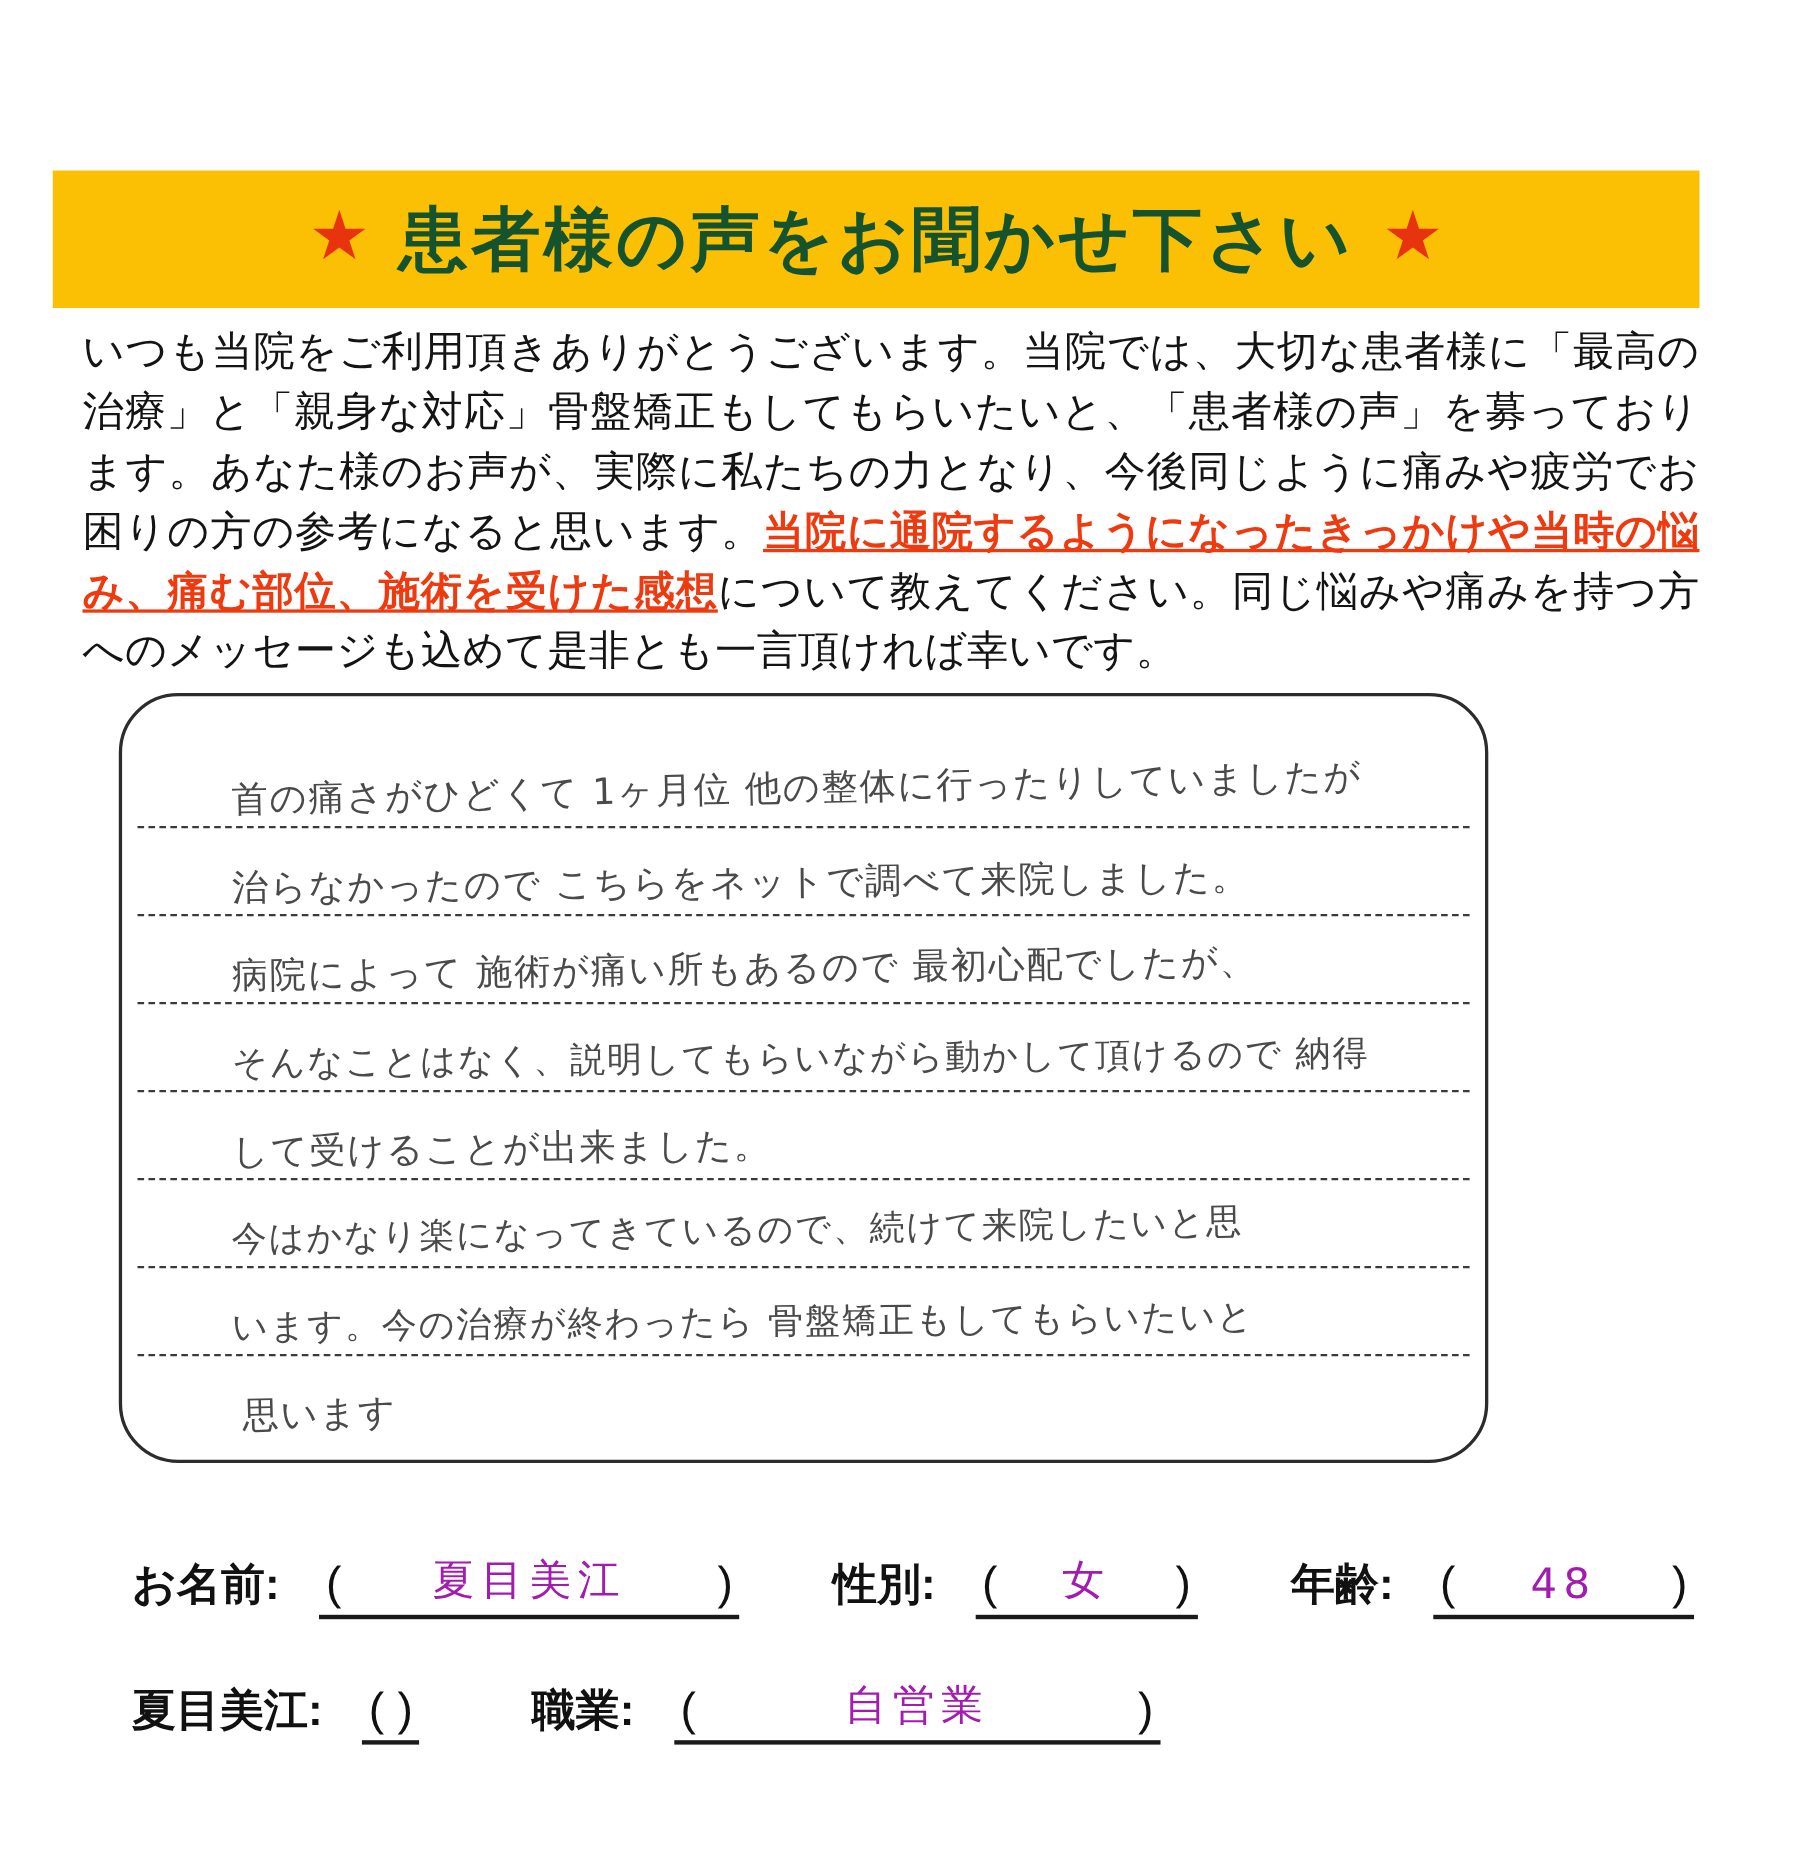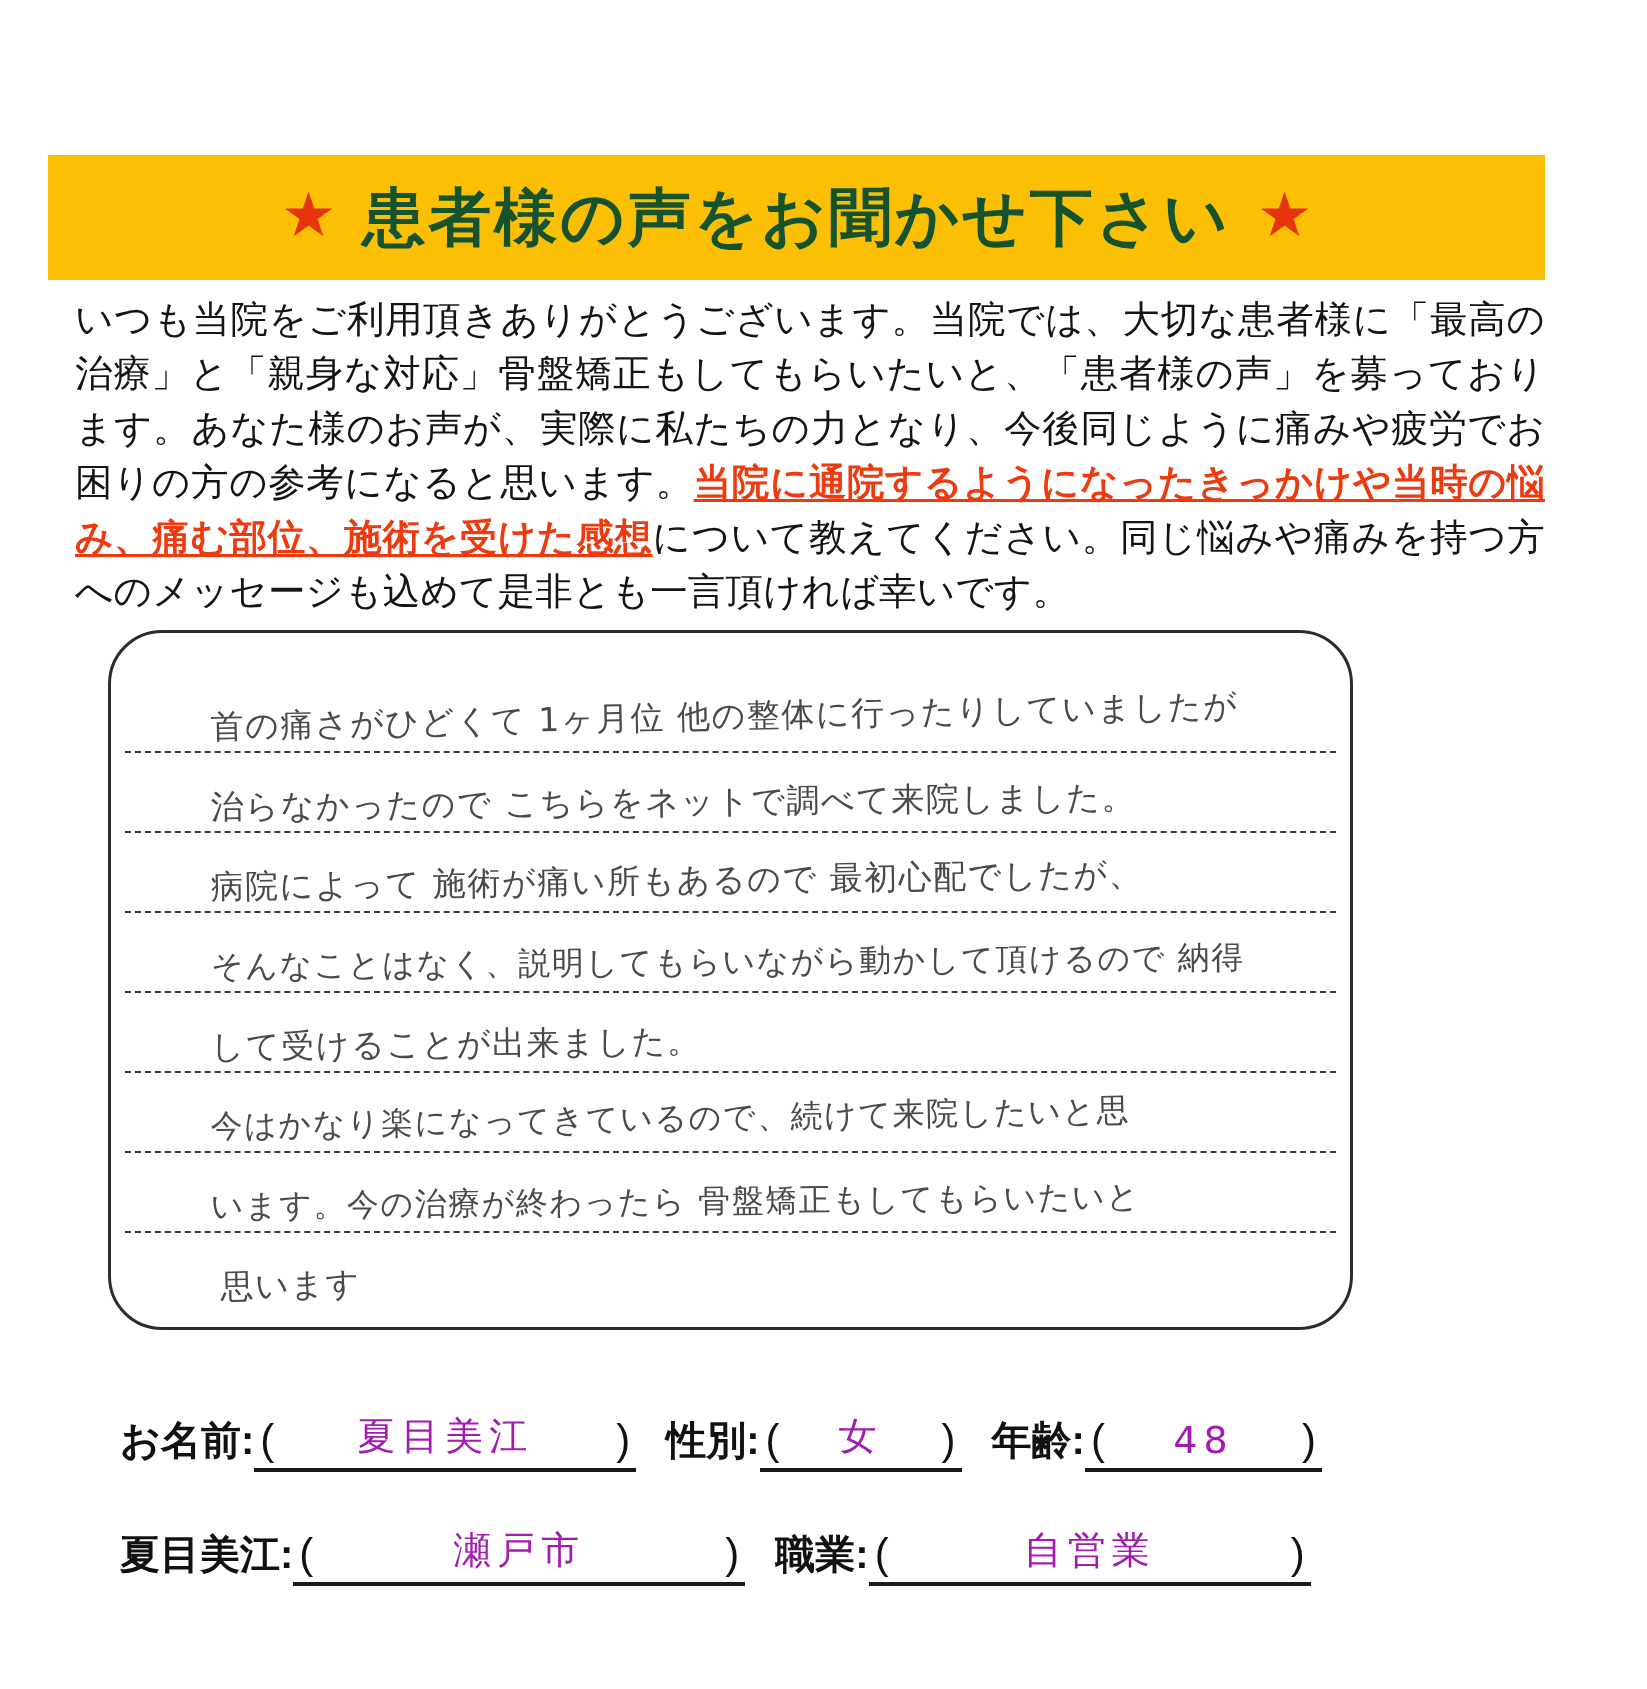--- a/index.html
+++ b/index.html
@@ -109,20 +109,21 @@
     position: absolute;
     left: 120px;
     top: 1410px;
     width: 1420px;
   }
   .field-row {
     display: flex;
     align-items: flex-end;
     margin-bottom: 52px;
     height: 62px;
+    gap: 36px;
   }
   .field-label {
     font-size: 40px;
     font-weight: 700;
     color: #111;
     white-space: nowrap;
     padding-bottom: 4px;
   }
   .field-group {
     display: flex;
@@ -209,21 +210,20 @@
       <span class="paren">(</span>
       <span class="field-value w-age">48</span>
       <span class="paren">)</span>
     </span>
   </div>
 
   <div class="field-row">
     <span class="field-label">夏目美江:</span>
     <span class="field-group">
       <span class="paren">(</span>
-      <span class="field-value w-area">瀬戸市</span>
       <span class="paren">)</span>
     </span>
     <span class="gap-lg"></span>
     <span class="field-label">職業:</span>
     <span class="field-group">
       <span class="paren">(</span>
       <span class="field-value w-job">自営業</span>
       <span class="paren">)</span>
     </span>
   </div>

